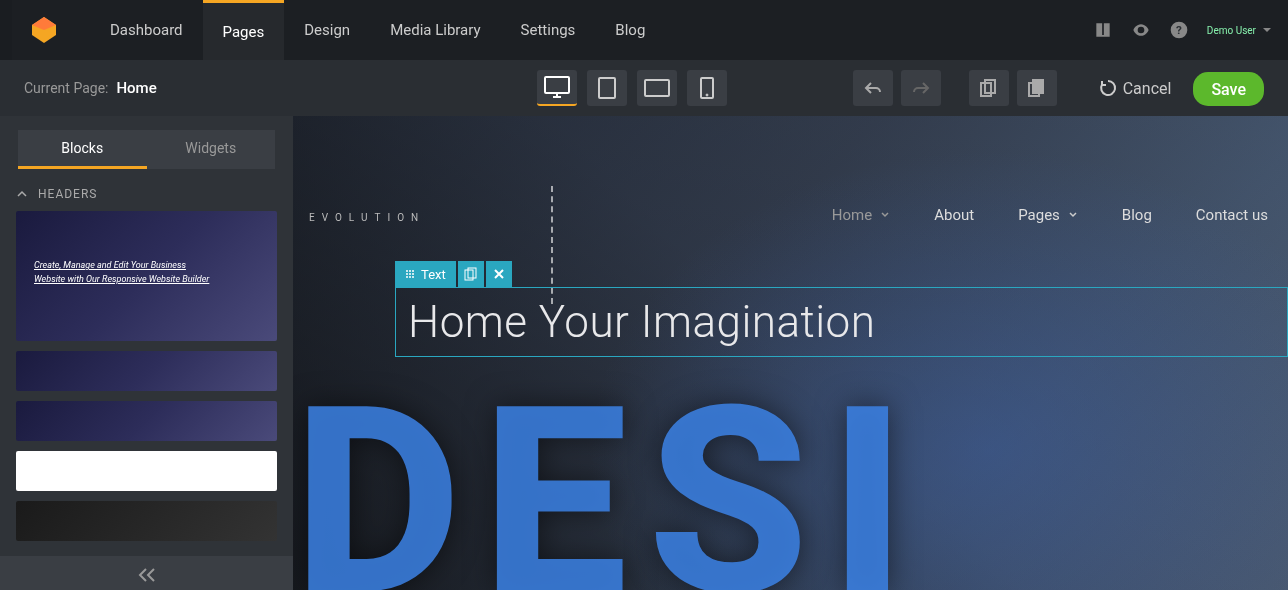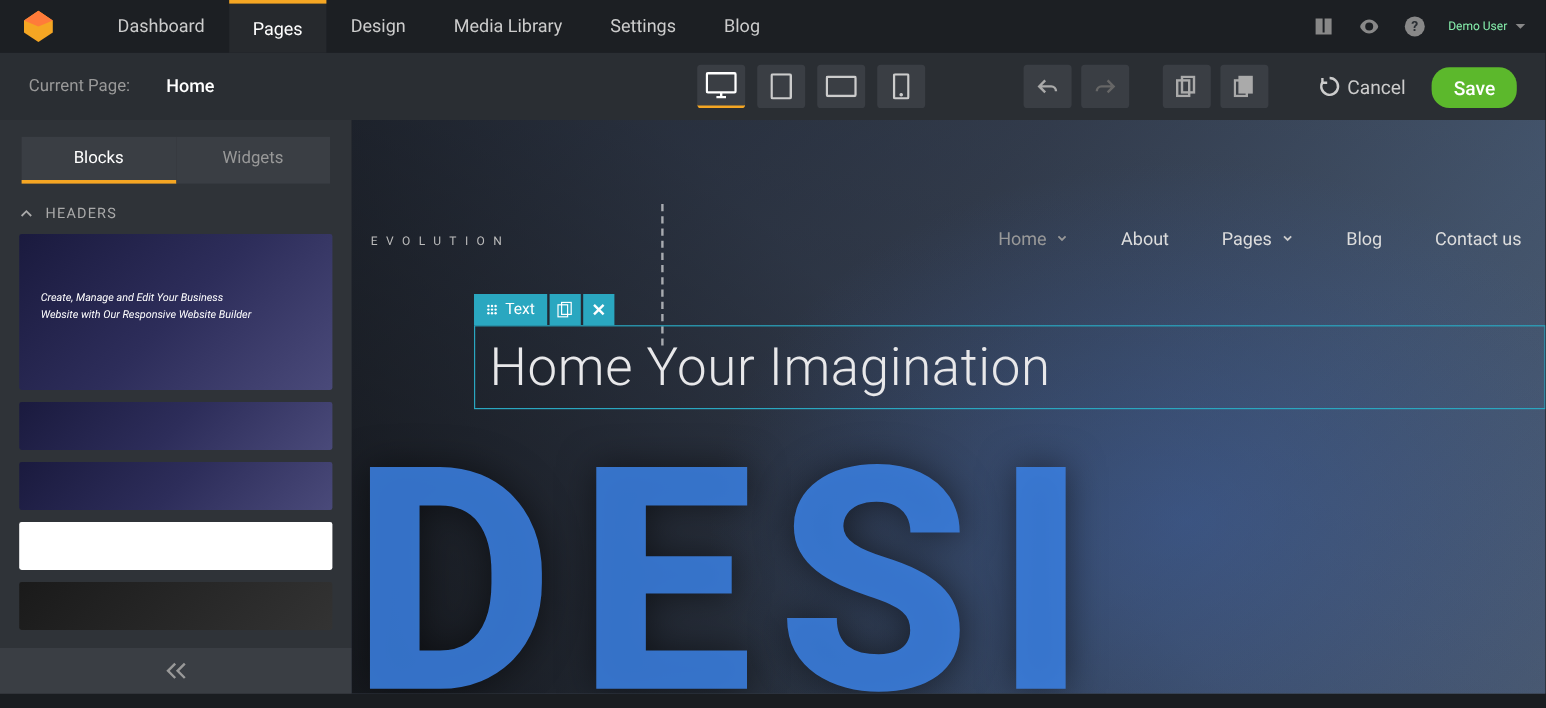--- a/index.html
+++ b/index.html
@@ -5,25 +5,26 @@
 * { margin: 0; padding: 0; box-sizing: border-box; }
 body {
   font-family: -apple-system, "Segoe UI", Roboto, Arial, sans-serif;
   background: #1a1d21;
   color: #aaa;
   width: 1288px;
   height: 590px;
   overflow: hidden;
 }
 .topnav {
-  height: 44px;
+  height: 60px;
   background: #1c1f23;
   display: flex;
   align-items: center;
   padding: 0 16px;
+  margin-left: 12px;
 }
 .logo {
   width: 32px;
   height: 32px;
   margin-right: 30px;
 }
 .nav-items { display: flex; height: 100%; }
 .nav-item {
   padding: 0 20px;
   display: flex;
@@ -57,21 +58,21 @@
   align-items: center;
   gap: 6px;
   cursor: pointer;
 }
 .toolbar {
   height: 56px;
   background: #2a2e33;
   display: flex;
   align-items: center;
   padding: 0 24px;
-  gap: 22px;
+  gap: 0;
 }
 .cur-page-label { color: #999; font-size: 14px; margin-right: 8px; }
 .cur-page-name { color: #fff; font-size: 15px; font-weight: 500; }
 .device-group {
   display: flex;
   gap: 10px;
   margin-left: 380px;
 }
 .device-btn {
   width: 40px;
@@ -174,20 +175,21 @@
 .thumb.white { background: #fff; }
 .thumb.darkimg { background: linear-gradient(135deg, #1a1a1a, #333); }
 .thumb-text {
   position: absolute;
   top: 48px;
   left: 18px;
   color: #fff;
   font-size: 9px;
   font-style: italic;
   line-height: 1.5;
+  text-decoration: underline;
 }
 .collapse-bar {
   height: 38px;
   background: #3a3e44;
   display: flex;
   align-items: center;
   justify-content: center;
   cursor: pointer;
 }
 .canvas {

